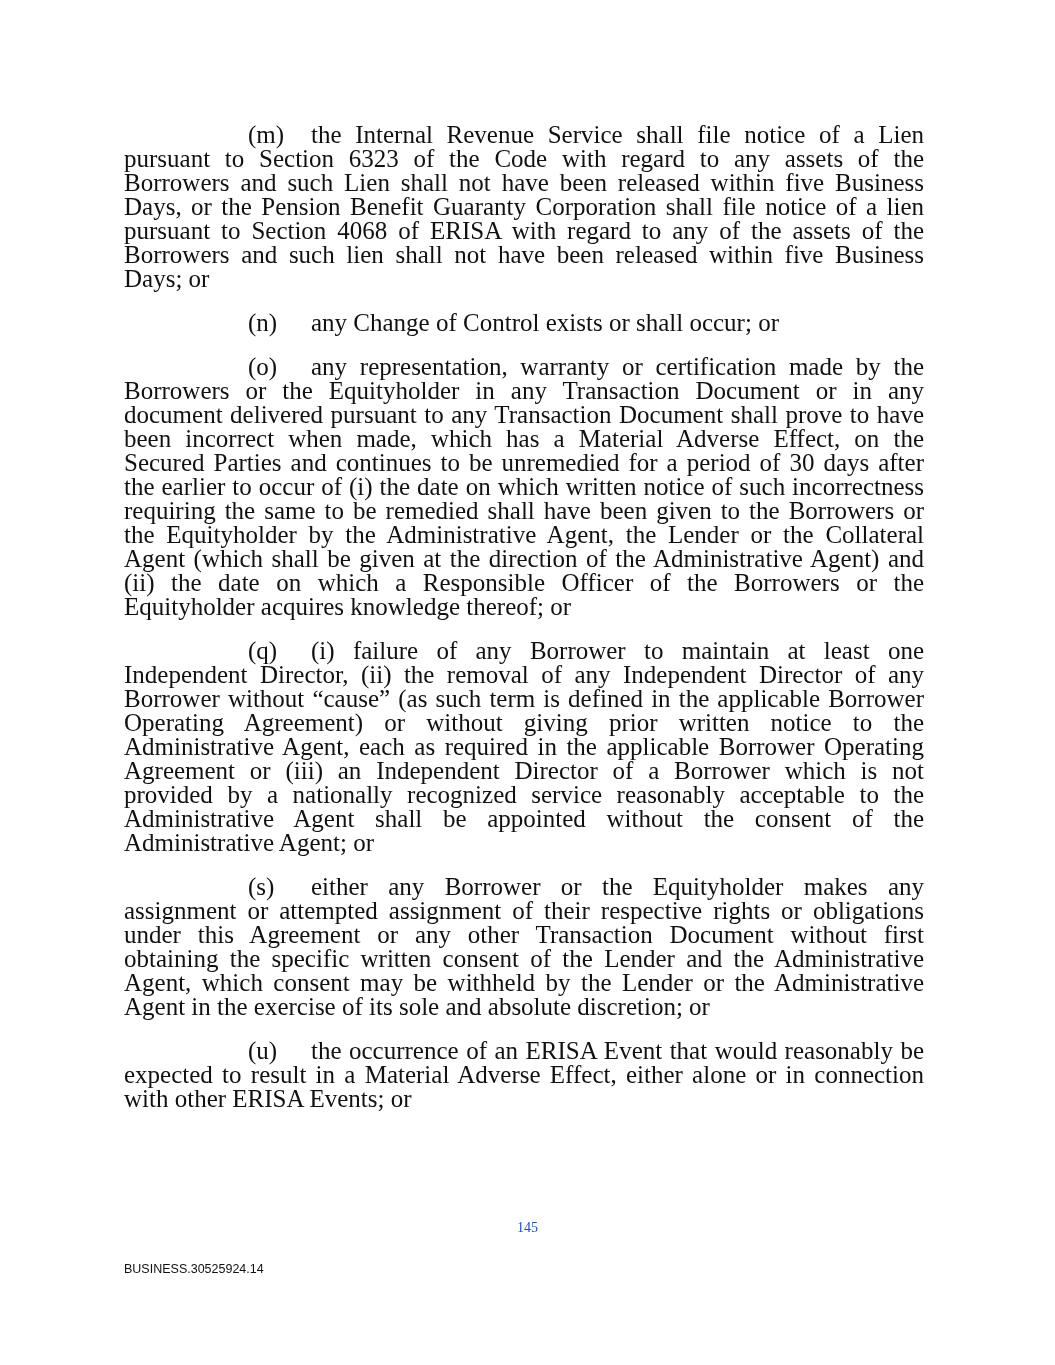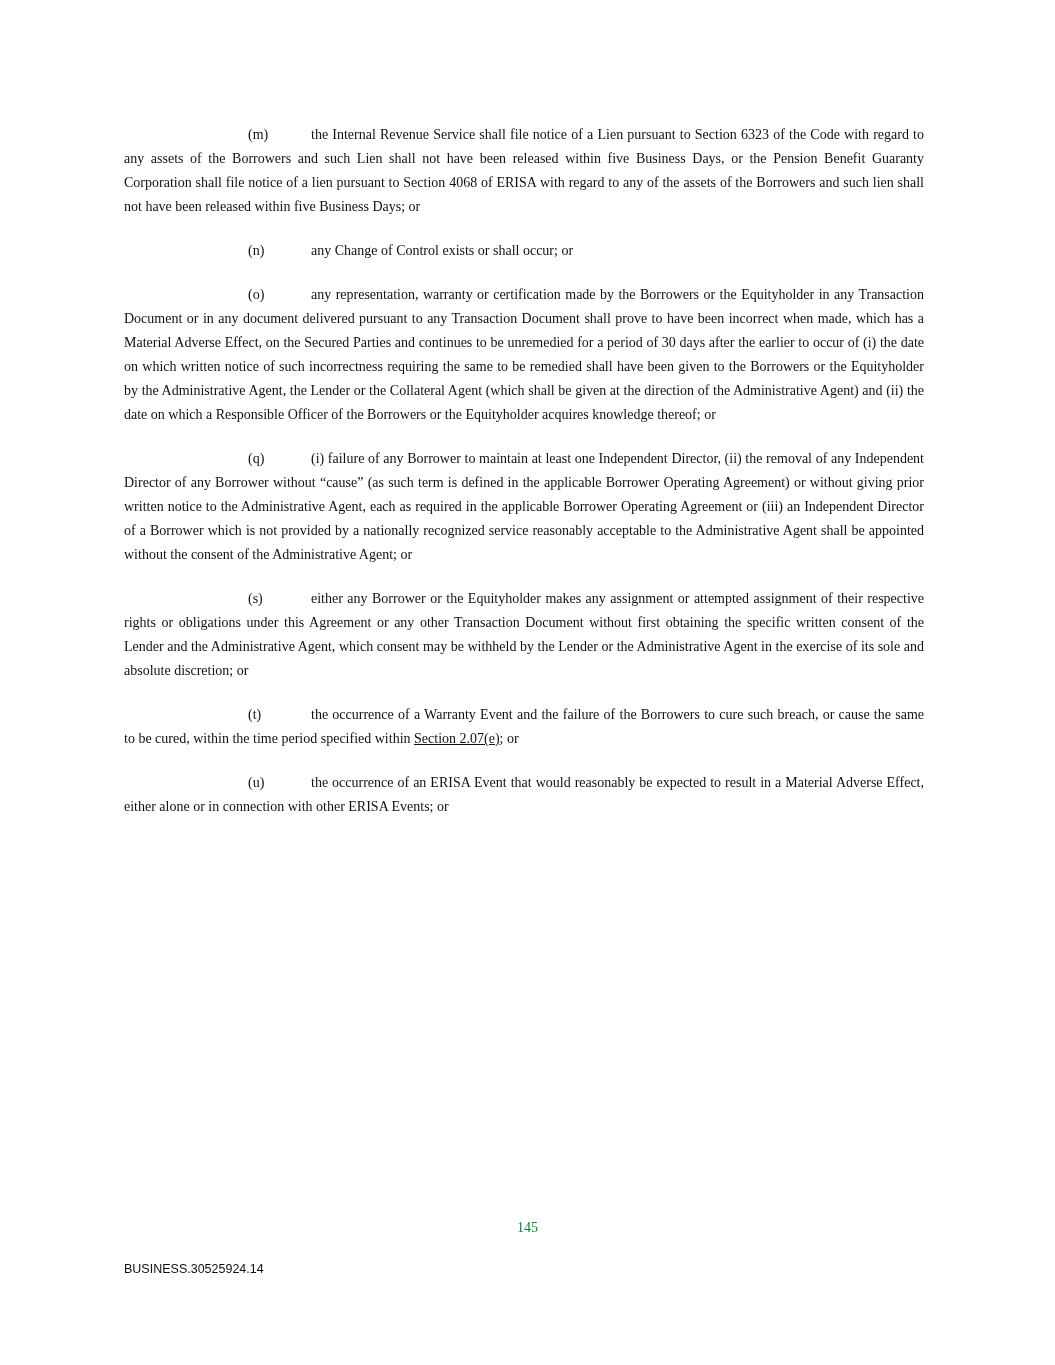--- a/index.html
+++ b/index.html
@@ -1,40 +1,39 @@
 <!DOCTYPE html>
 <html><head>
   <meta charset="utf-8">
   <style>
     html, body { margin: 0; padding: 0; background: #ffffff; }
     body { width: 1055px; height: 1365px; position: relative; overflow: hidden; }
     .page {
       position: absolute; left: 124px; top: 123px; width: 800px;
-      font-family: "Liberation Serif", serif; font-size: 14px; line-height: 24px;
+      font-family: "Liberation Serif", serif; font-size: 25px; line-height: 24px;
       color: #111111;
     }
     .para { margin: 0 0 20px 0; text-align: justify; text-align-last: left; }
     .para .lbl { display: inline-block; margin-left: 124px; width: 63px; }
     .u { text-decoration: underline; }
     .pagenum {
       position: absolute; top: 1220px; left: 0; width: 1055px; text-align: center;
-      font-family: "Liberation Serif", serif; font-size: 14px; color: #15803d;
+      font-family: "Liberation Serif", serif; font-size: 14px; color: #1d4ed8;
     }
     .docid {
       position: absolute; top: 1262px; left: 124px;
       font-family: Liberation Sans, sans-serif; font-size: 12.5px; color: #111;
     }
   </style>
 </head>
 <body>
 
 <div class="page">
   <p class="para"><span class="lbl">(m)</span><span>the Internal Revenue Service shall file notice of a Lien pursuant to Section 6323 of the Code with regard to any assets of the Borrowers and such Lien shall not have been released within five Business Days, or the Pension Benefit Guaranty Corporation shall file notice of a lien pursuant to Section 4068 of ERISA with regard to any of the assets of the Borrowers and such lien shall not have been released within five Business Days; or</span></p>
   <p class="para"><span class="lbl">(n)</span><span>any Change of Control exists or shall occur; or</span></p>
   <p class="para"><span class="lbl">(o)</span><span>any representation, warranty or certification made by the Borrowers or the Equityholder in any Transaction Document or in any document delivered pursuant to any Transaction Document shall prove to have been incorrect when made, which has a Material Adverse Effect, on the Secured Parties and continues to be unremedied for a period of 30 days after the earlier to occur of (i) the date on which written notice of such incorrectness requiring the same to be remedied shall have been given to the Borrowers or the Equityholder by the Administrative Agent, the Lender or the Collateral Agent (which shall be given at the direction of the Administrative Agent) and (ii) the date on which a Responsible Officer of the Borrowers or the Equityholder acquires knowledge thereof; or</span></p>
   <p class="para"><span class="lbl">(q)</span><span>(i) failure of any Borrower to maintain at least one Independent Director, (ii) the removal of any Independent Director of any Borrower without “cause” (as such term is defined in the applicable Borrower Operating Agreement) or without giving prior written notice to the Administrative Agent, each as required in the applicable Borrower Operating Agreement or (iii) an Independent Director of a Borrower which is not provided by a nationally recognized service reasonably acceptable to the Administrative Agent shall be appointed without the consent of the Administrative Agent; or</span></p>
   <p class="para"><span class="lbl">(s)</span><span>either any Borrower or the Equityholder makes any assignment or attempted assignment of their respective rights or obligations under this Agreement or any other Transaction Document without first obtaining the specific written consent of the Lender and the Administrative Agent, which consent may be withheld by the Lender or the Administrative Agent in the exercise of its sole and absolute discretion; or</span></p>
-  <p class="para"><span class="lbl">(t)</span><span>the occurrence of a Warranty Event and the failure of the Borrowers to cure such breach, or cause the same to be cured, within the time period specified within </span><span class="u">Section 2.07(e)</span><span>; or</span></p>
   <p class="para"><span class="lbl">(u)</span><span>the occurrence of an ERISA Event that would reasonably be expected to result in a Material Adverse Effect, either alone or in connection with other ERISA Events; or</span></p>
 </div>
 
 <div class="pagenum">145</div>
 <div class="docid">BUSINESS.30525924.14</div>
 
 </body></html>

